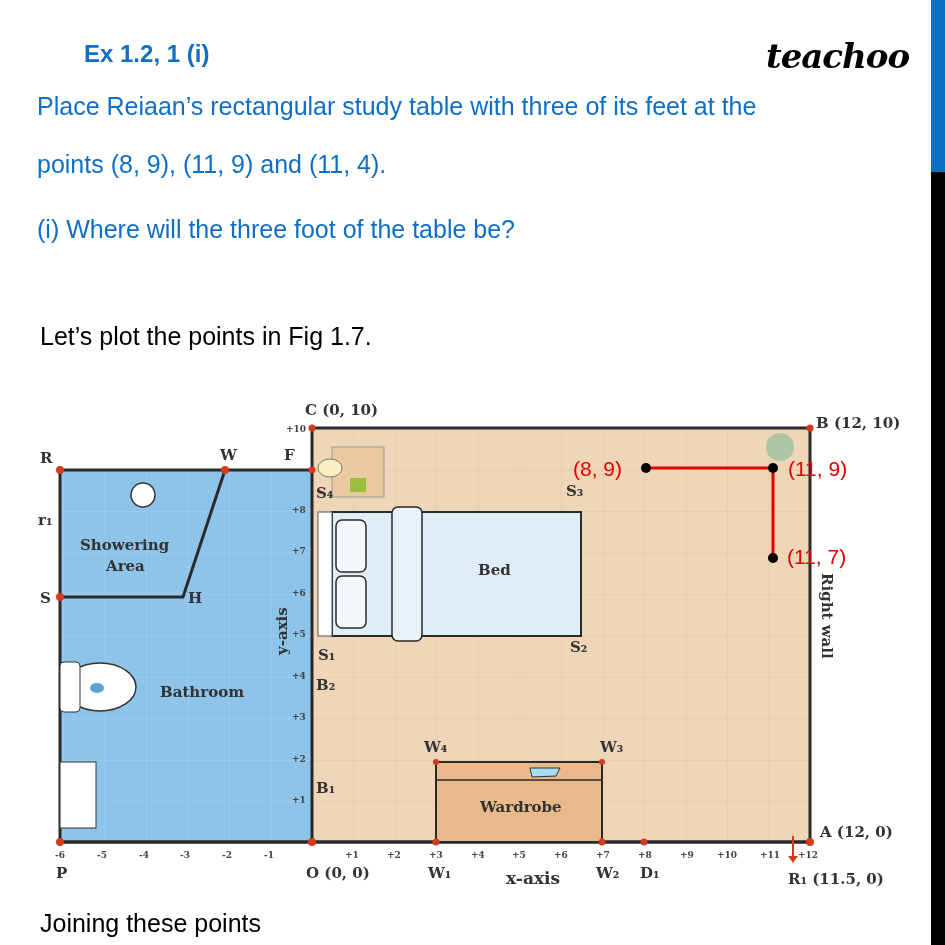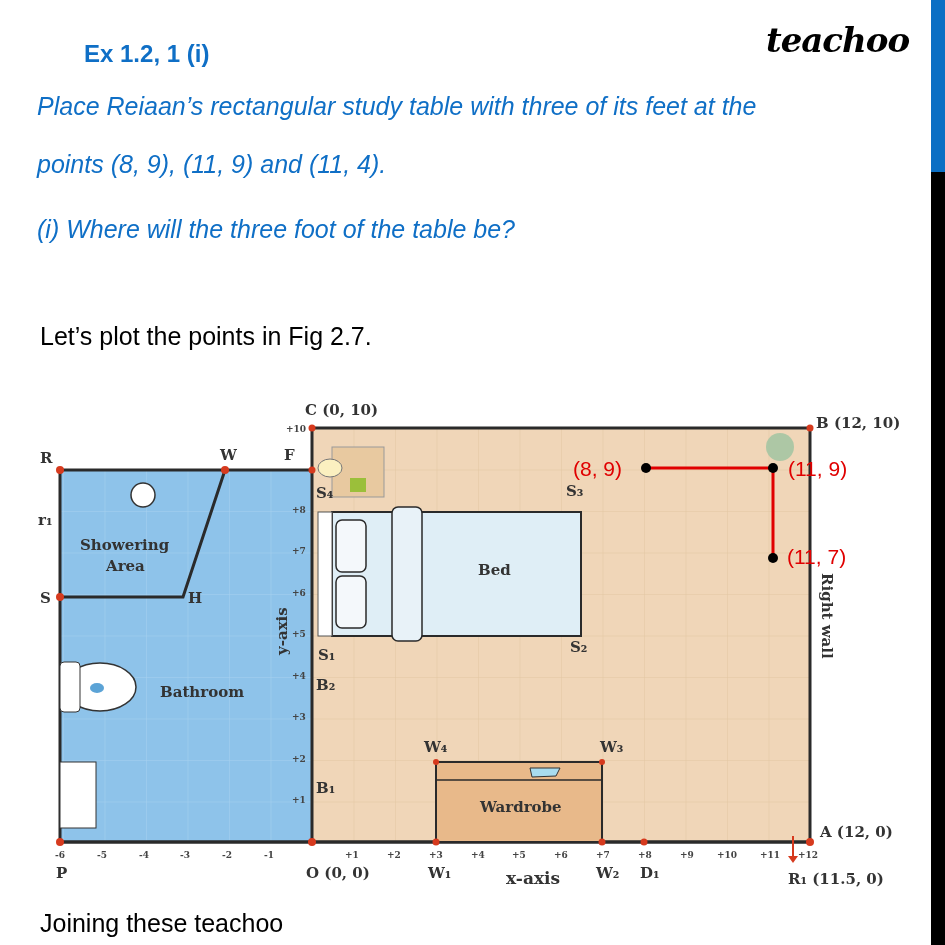--- a/index.html
+++ b/index.html
@@ -1,20 +1,20 @@
 <!DOCTYPE html>
 <html><head>
 <meta charset="utf-8">
 <style>
   html,body{margin:0;padding:0;background:#fff;}
   body{width:945px;height:945px;position:relative;overflow:hidden;font-family:"Liberation Sans",sans-serif;}
   .abs{position:absolute;}
   .q-title{left:37px;top:40px;font-size:24px;font-weight:bold;color:#0f6fc6;margin-left:47px;}
-  .logo{left:766px;top:20px;font-family:"DejaVu Serif",serif;font-style:italic;font-weight:bold;font-size:34px;color:#000;letter-spacing:-1px;}
-  .q-line{left:37px;font-size:25px;color:#0f6fc6;white-space:nowrap;font-style:italic;}
+  .logo{left:766px;top:36px;font-family:"DejaVu Serif",serif;font-style:italic;font-weight:bold;font-size:34px;color:#000;letter-spacing:-1px;}
+  .q-line{left:37px;font-size:25px;color:#0f6fc6;white-space:nowrap;}
   .plain{left:40px;font-size:25px;color:#000;white-space:nowrap;}
   .side-bar-blue{left:931px;top:0;width:14px;height:172px;background:#0b6fc4;}
   .side-bar-black{left:931px;top:172px;width:14px;height:773px;background:#000;}
   .fig{left:0;top:395px;width:930px;height:500px;}
   .lbl{font-family:"DejaVu Serif",serif;font-weight:bold;font-size:15px;fill:#333;}
   .tick{font-family:"DejaVu Serif",serif;font-size:9px;fill:#444;font-weight:bold;}
   .red-lbl{font-family:"Liberation Sans",sans-serif;font-size:21px;fill:#e00000;}
 </style>
 </head>
 <body>
@@ -22,22 +22,22 @@
 <div class="abs side-bar-blue"></div>
 <div class="abs side-bar-black"></div>
 
 <div class="abs q-title">Ex 1.2, 1 (i)</div>
 <div class="abs logo">teachoo</div>
 
 <div class="abs q-line" style="top:92px">Place Reiaan’s rectangular study table with three of its feet at the</div>
 <div class="abs q-line" style="top:150px">points (8, 9), (11, 9) and (11, 4).</div>
 <div class="abs q-line" style="top:215px">(i) Where will the three foot of the table be?</div>
 
-<div class="abs plain" style="top:322px">Let’s plot the points in Fig 2.7.</div>
-<div class="abs plain" style="top:909px">Joining these teachoo</div>
+<div class="abs plain" style="top:322px">Let’s plot the points in Fig 1.7.</div>
+<div class="abs plain" style="top:909px">Joining these points</div>
 
 <svg class="abs fig" viewBox="0 395 930 500" width="930" height="500">
   <defs>
     <pattern id="grid" width="41.5" height="41.5" patternUnits="userSpaceOnUse" x="312" y="428">
       <path d="M41.5 0 L0 0 0 41.5" fill="none" stroke="#e2c6a2" stroke-width="1"></path>
     </pattern>
     <pattern id="gridb" width="41.5" height="41.5" patternUnits="userSpaceOnUse" x="312" y="428">
       <path d="M41.5 0 L0 0 0 41.5" fill="none" stroke="#a8d2f0" stroke-width="1"></path>
     </pattern>
   </defs>

